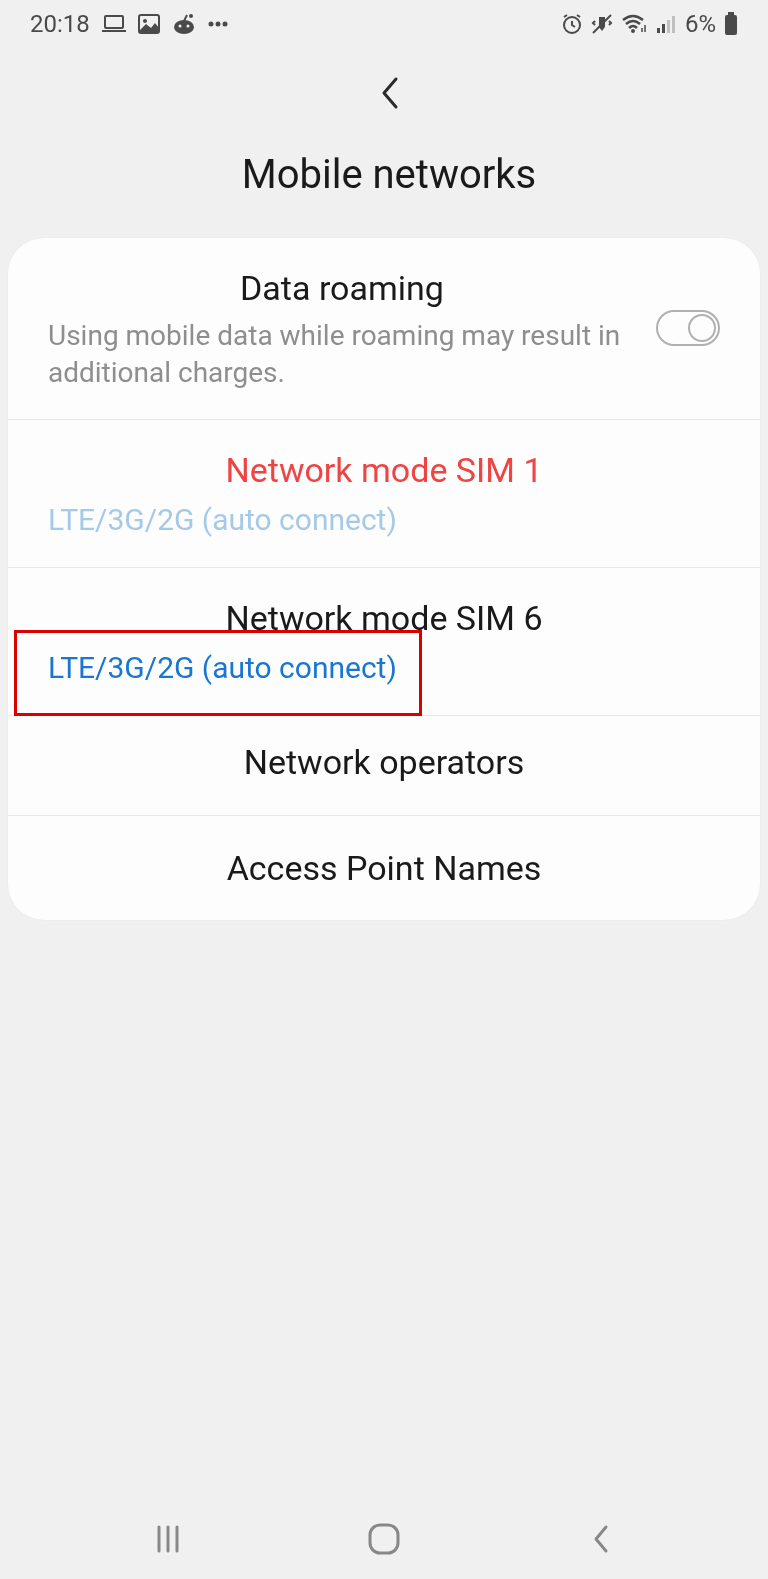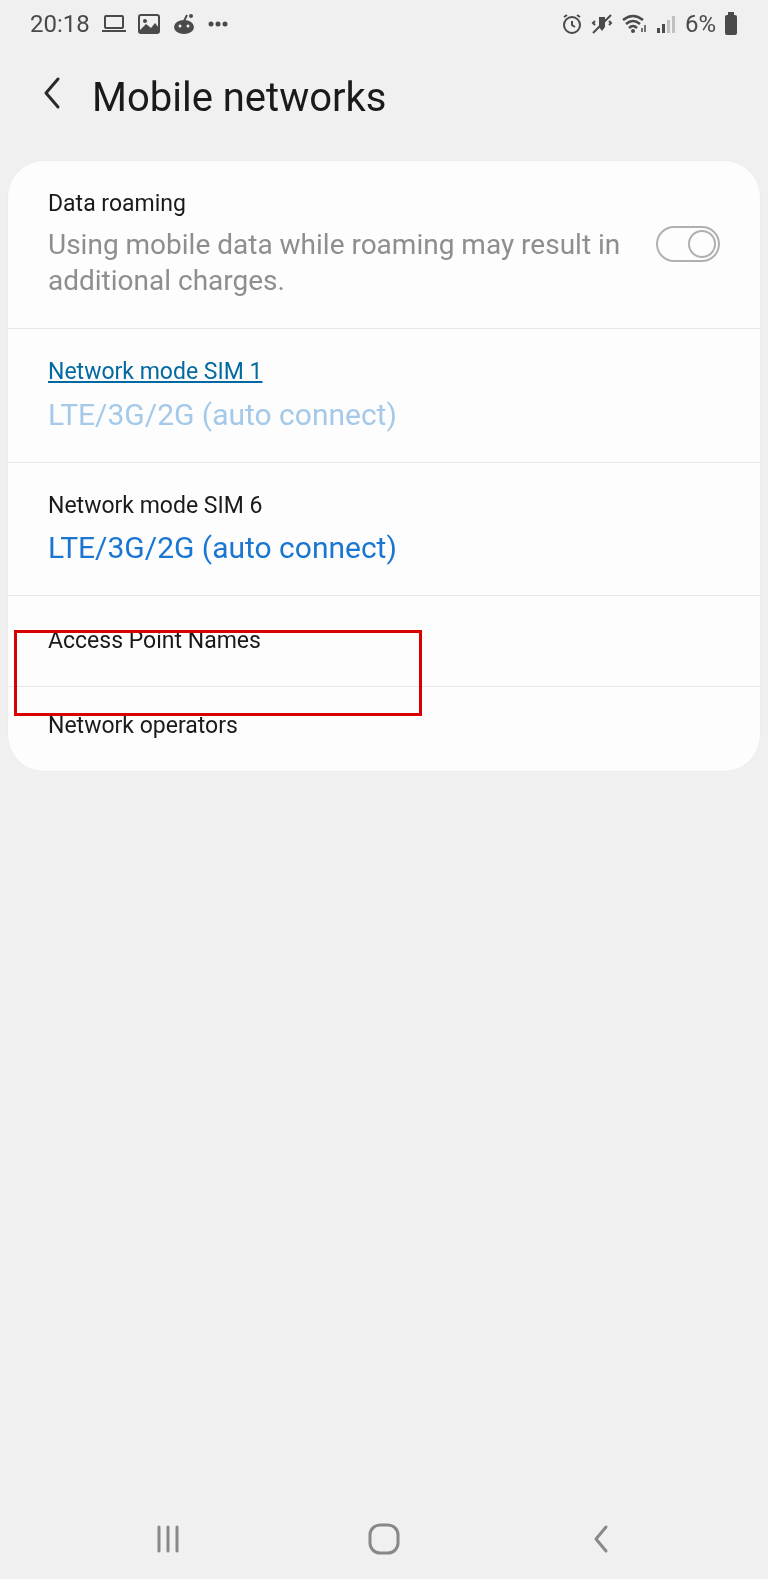--- a/index.html
+++ b/index.html
@@ -36,20 +36,21 @@
     }
     .status-icon {
       display: inline-flex;
       align-items: center;
     }
     .header {
       display: flex;
       align-items: center;
       padding: 30px 30px 40px 40px;
       gap: 30px;
+      flex-direction: column;
     }
     .back-chevron {
       font-size: 40px;
       color: #2a2a2a;
       font-weight: 300;
     }
     .page-title {
       font-size: 40px;
       color: #1a1a1a;
       font-weight: 400;
@@ -69,28 +70,28 @@
       justify-content: space-between;
       gap: 20px;
     }
     .row:last-child {
       border-bottom: none;
     }
     .row-text {
       flex: 1;
     }
     .row-title {
-      font-size: 23px;
+      font-size: 34px;
       color: #1a1a1a;
       line-height: 1.3;
       font-weight: 400;
+      text-align: center;
     }
     .row-title.disabled {
-      color: #0369a1;
-      text-decoration: underline;
+      color: #ef4444;
     }
     .row-sub {
       font-size: 28px;
       color: #8e8e8e;
       line-height: 1.3;
       margin-top: 8px;
     }
     .row-sub.blue {
       color: #1976d2;
       font-size: 30px;
@@ -248,29 +249,29 @@
     </div>
   </div>
 
   <div class="row">
     <div class="row-text">
       <div class="row-title">Network mode SIM 6</div>
       <div class="row-sub blue">LTE/3G/2G (auto connect)</div>
     </div>
   </div>
 
+  <div class="row" style="padding-top:24px;padding-bottom:30px;">
+    <div class="row-text">
+      <div class="row-title">Network operators</div>
+    </div>
+  </div>
+
   <div class="row" style="padding-top:30px;padding-bottom:30px;">
     <div class="row-text">
       <div class="row-title">Access Point Names</div>
-    </div>
-  </div>
-
-  <div class="row" style="padding-top:24px;padding-bottom:30px;">
-    <div class="row-text">
-      <div class="row-title">Network operators</div>
     </div>
   </div>
 
 </div>
 
 <div class="highlight-box" style="left:14px; top:630px; width:408px; height:86px;"></div>
 
 <div class="nav-bar">
   <div class="nav-btn">
     <svg width="26" height="30" viewBox="0 0 26 30">

